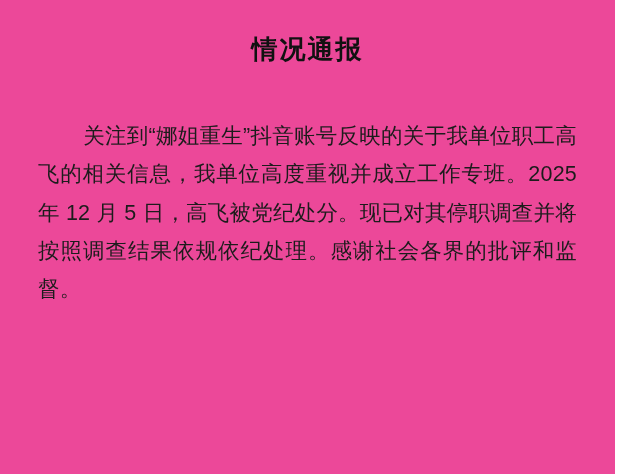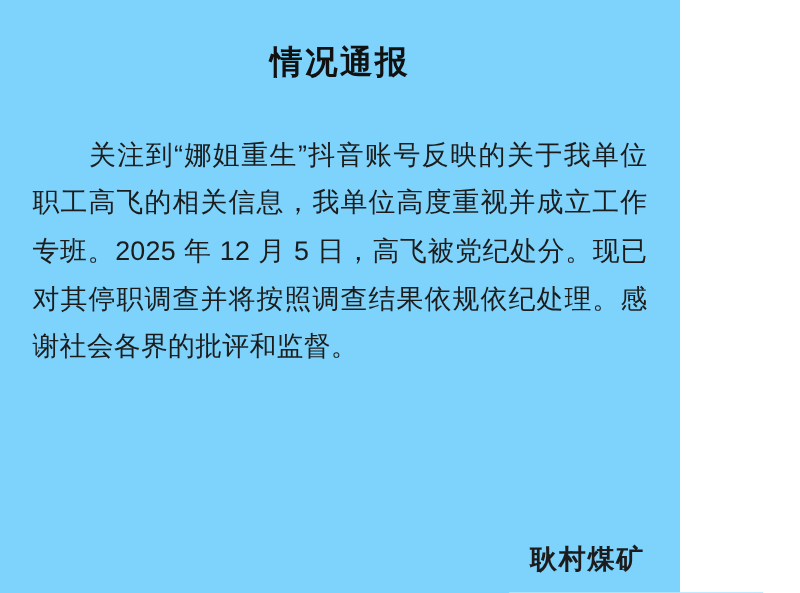--- a/index.html
+++ b/index.html
@@ -9,23 +9,23 @@
   body {
     width: 640px;
     height: 474px;
     background: #ffffff;
     font-family: "Liberation Sans", sans-serif;
     color: #1a1a1a;
     overflow: hidden;
   }
   .page {
     position: relative;
-    width: 544px;
+    width: 615px;
     height: 474px;
-    background: #7dd3fc;
+    background: #ec4899;
     box-sizing: border-box;
   }
   .doc-title {
     text-align: center;
     font-size: 26px;
     font-weight: bold;
     letter-spacing: 2px;
     color: #111111;
     padding-top: 34px;
     line-height: 1.2;
@@ -34,21 +34,21 @@
     margin: 0;
     padding: 40px 26px 0 26px;
     font-size: 21.5px;
     line-height: 1.78;
     color: #1c1c1c;
     letter-spacing: 0.2px;
     text-align: justify;
     text-justify: inter-character;
   }
   .doc-body p {
-    margin: 0;
+    margin: 12px;
     text-indent: 2.1em;
   }
   .signature {
     position: absolute;
     right: 28px;
     bottom: 8px;
     text-align: right;
     font-size: 21.5px;
     line-height: 1.72;
     color: #1c1c1c;
@@ -67,16 +67,15 @@
 
 <div class="page">
 
   <div class="doc-title">情况通报</div>
 
   <div class="doc-body">
     <p>关注到“娜姐重生”抖音账号反映的关于我单位职工高飞的相关信息，我单位高度重视并成立工作专班。2025 年 12 月 5 日，高飞被党纪处分。现已对其停职调查并将按照调查结果依规依纪处理。感谢社会各界的批评和监督。</p>
   </div>
 
   <div class="signature">
-    <div class="org">耿村煤矿</div>
   </div>
 
 </div>
 
 </body></html>

